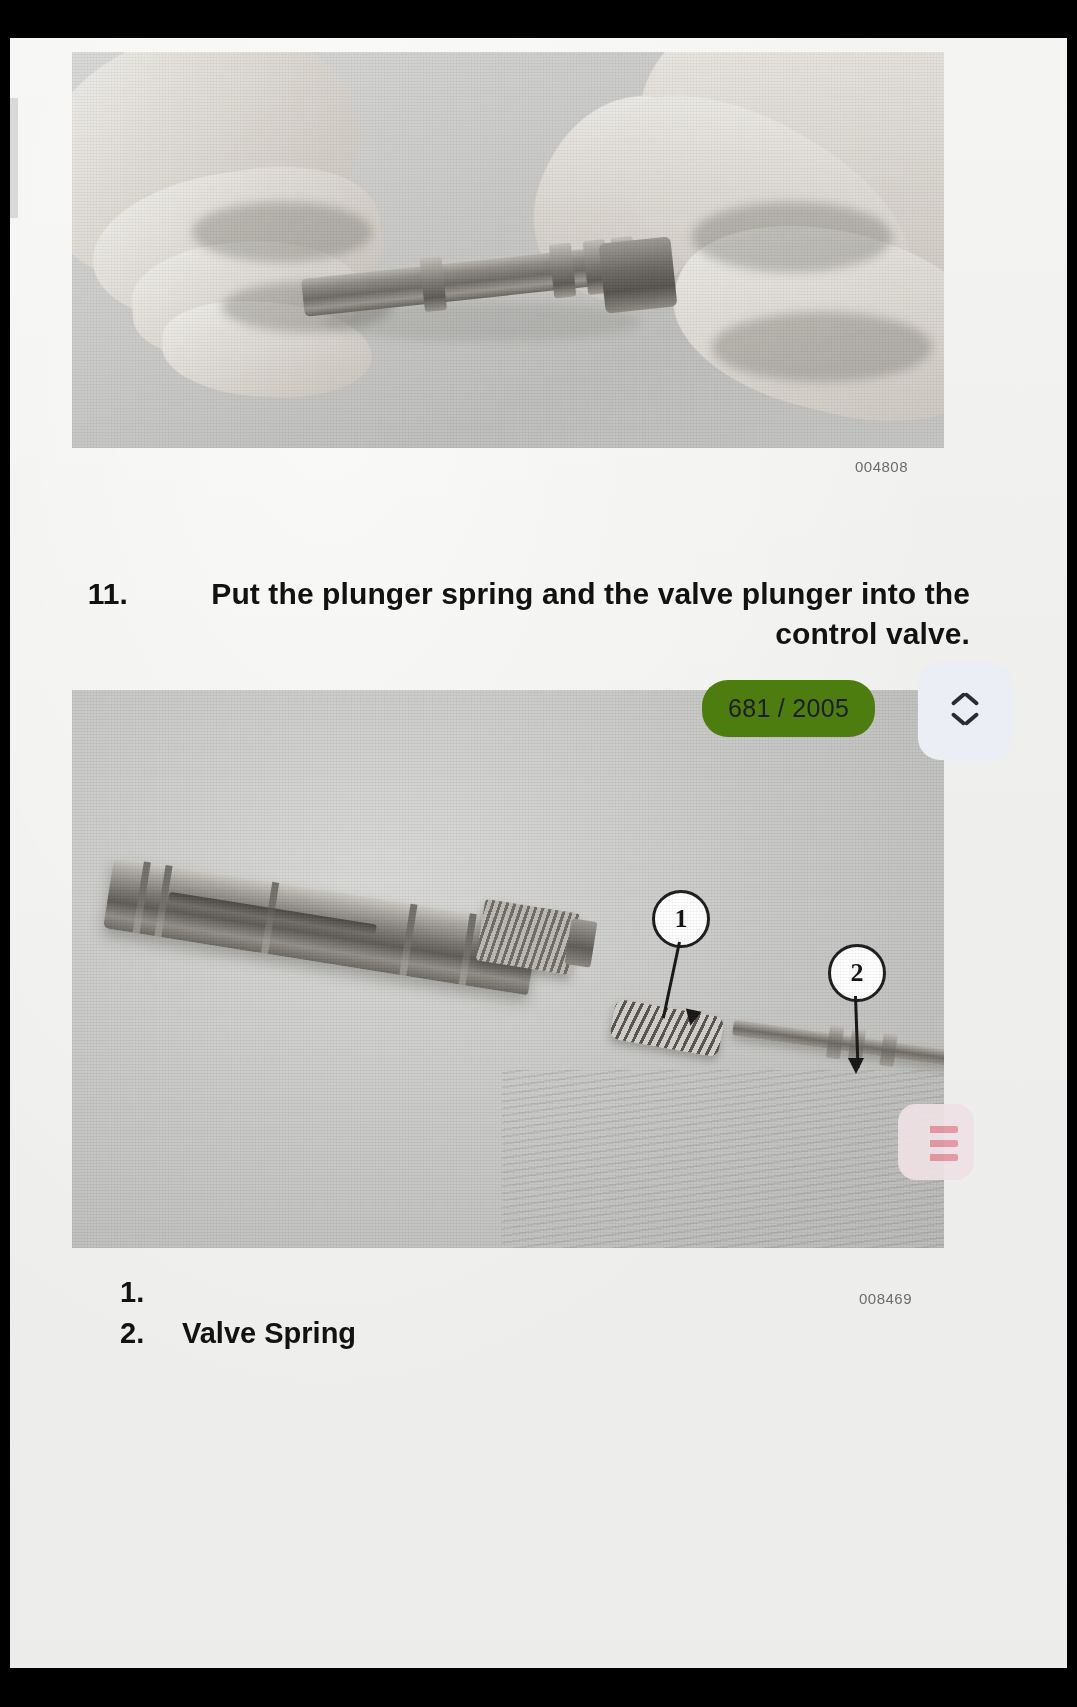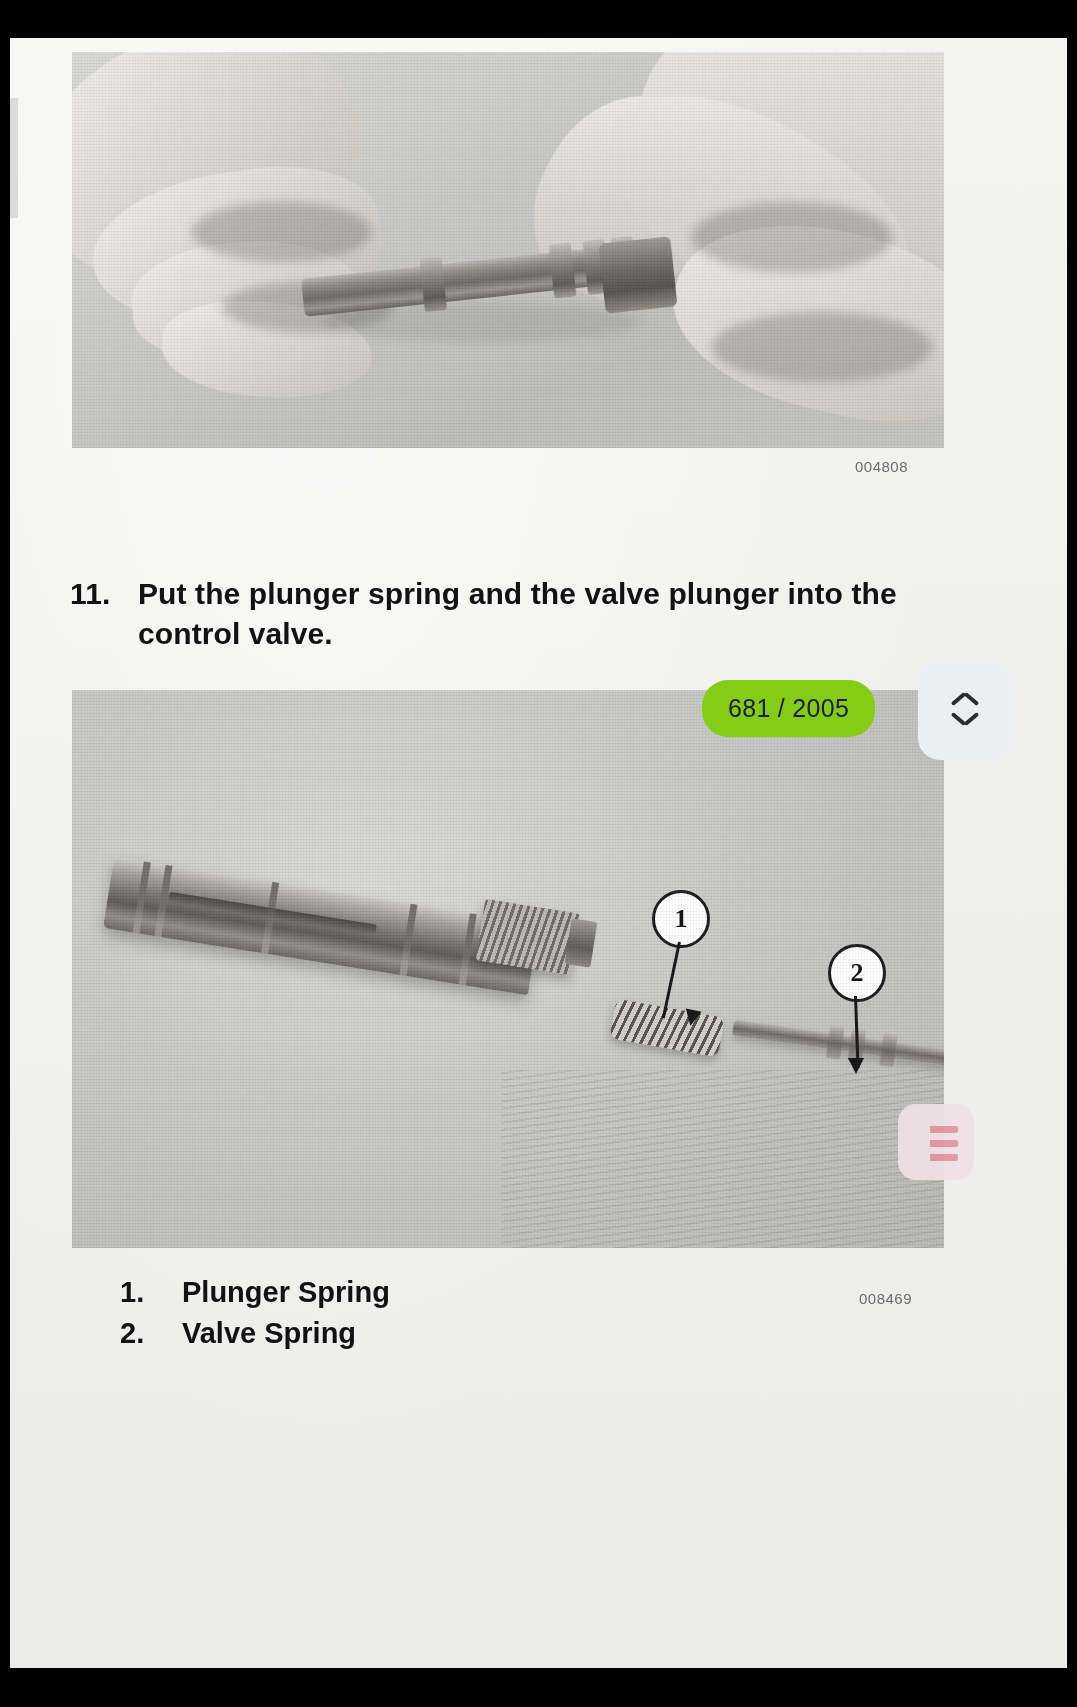--- a/index.html
+++ b/index.html
@@ -122,20 +122,21 @@
   .step {
     position: absolute;
     left: 60px;
     top: 536px;
     width: 900px;
     color: #121212;
     font-size: 30px;
     line-height: 1.33;
     font-weight: bold;
     letter-spacing: 0.1px;
+    text-align: right;
   }
   .step-num {
     position: absolute;
     left: 0;
     top: 0;
     width: 58px;
   }
   .step-text {
     display: block;
     margin-left: 68px;
@@ -288,21 +289,21 @@
   .legend-row { display: flex; }
   .legend-num { width: 62px; }
   .legend-label { }
 
   
   .page-indicator {
     position: absolute;
     left: 702px;
     top: 680px;
     padding: 14px 26px;
-    background: #84cc16;
+    background: #4d7c0f;
     border-radius: 26px;
     color: #1d1d2b;
     font-size: 25px;
     letter-spacing: 0.3px;
     font-family: "Liberation Sans", sans-serif;
   }
   .scroll-nav {
     position: absolute;
     left: 918px;
     top: 662px;
@@ -450,21 +451,20 @@
     <div class="callout callout-2">2</div>
     <div class="leader" style="left:782px;top:306px;height:72px;transform:rotate(-2deg);"></div>
     <div class="arrowhead" style="left:776px;top:368px;"></div>
 
     <div class="fig2-noise"></div>
   </div>
 
   <div class="legend">
     <div class="legend-row">
       <span class="legend-num">1.</span>
-      <span class="legend-label">Plunger Spring</span>
     </div>
     <div class="legend-row">
       <span class="legend-num">2.</span>
       <span class="legend-label">Valve Spring</span>
     </div>
   </div>
   <div class="fig2-caption-code">008469</div>
 </div>
 
 <div class="page-indicator">681 / 2005</div>

